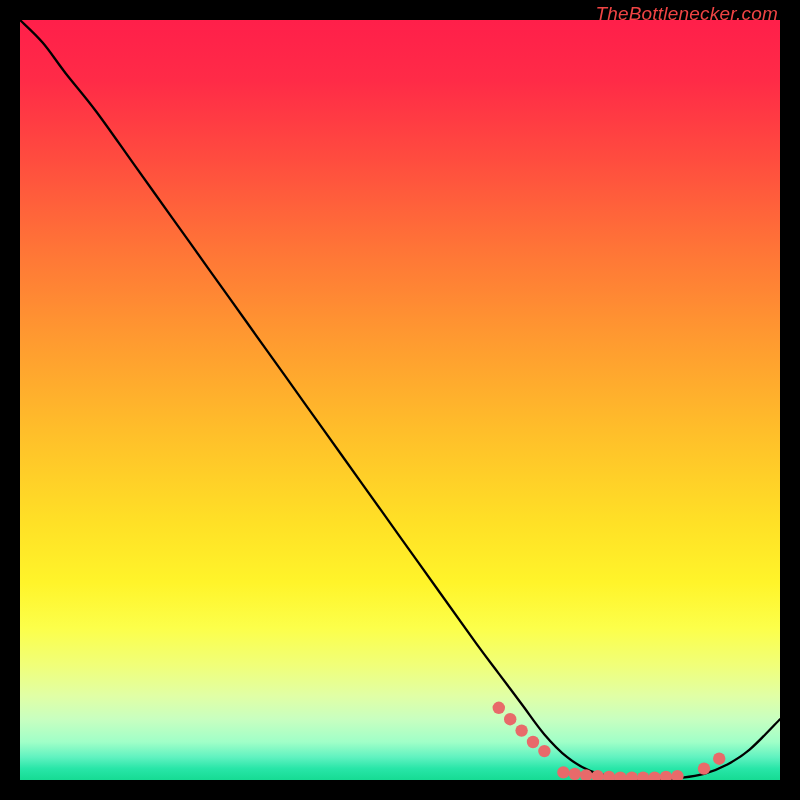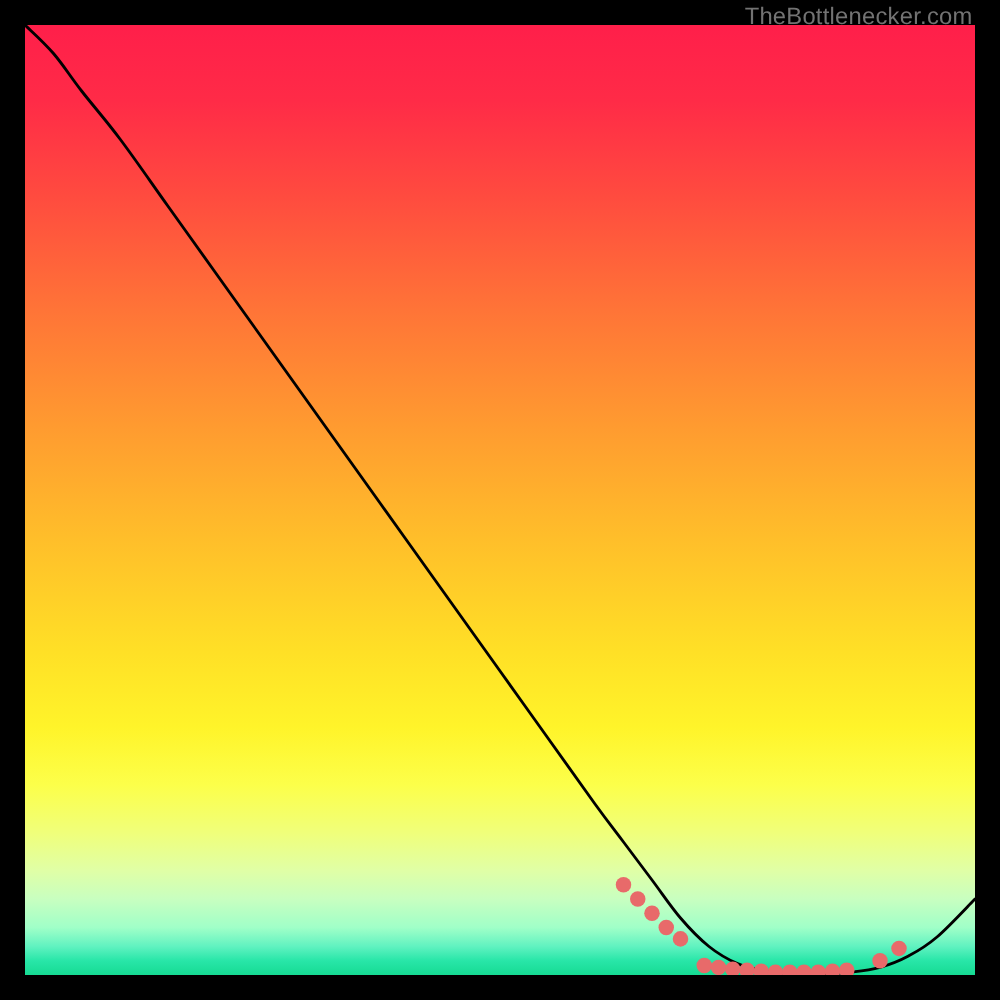--- a/index.html
+++ b/index.html
@@ -38,24 +38,25 @@
       #a0ffc8 95%,
       #60f2c0 97%,
       #28e6a8 98.5%,
       #16db93 100%
     );
   }
   .watermark {
     position: absolute;
     right: 22px;
     top: 3px;
-    color: #737373;
+    color: #ef4444;
     font-size: 19px;
     letter-spacing: 0.2px;
     font-weight: 500;
+    font-style: italic;
   }
   svg.curve {
     position: absolute;
     left: 0;
     top: 0;
     width: 760px;
     height: 760px;
   }
 </style>
 </head>

